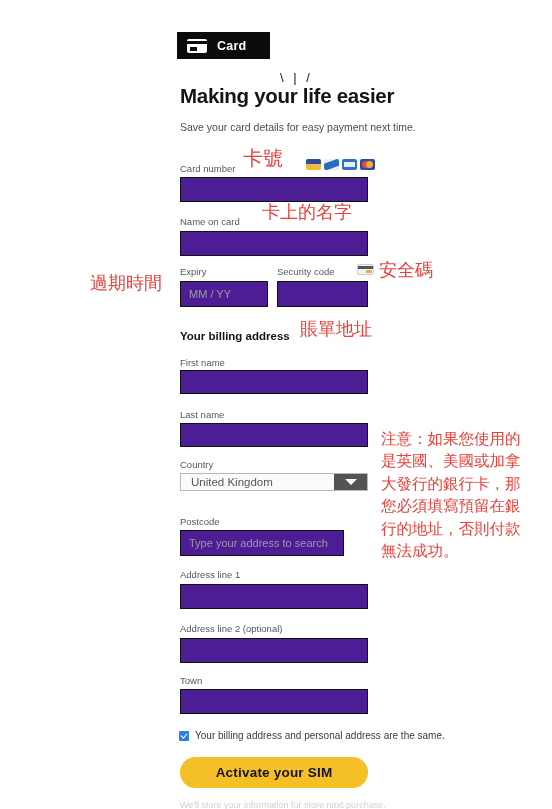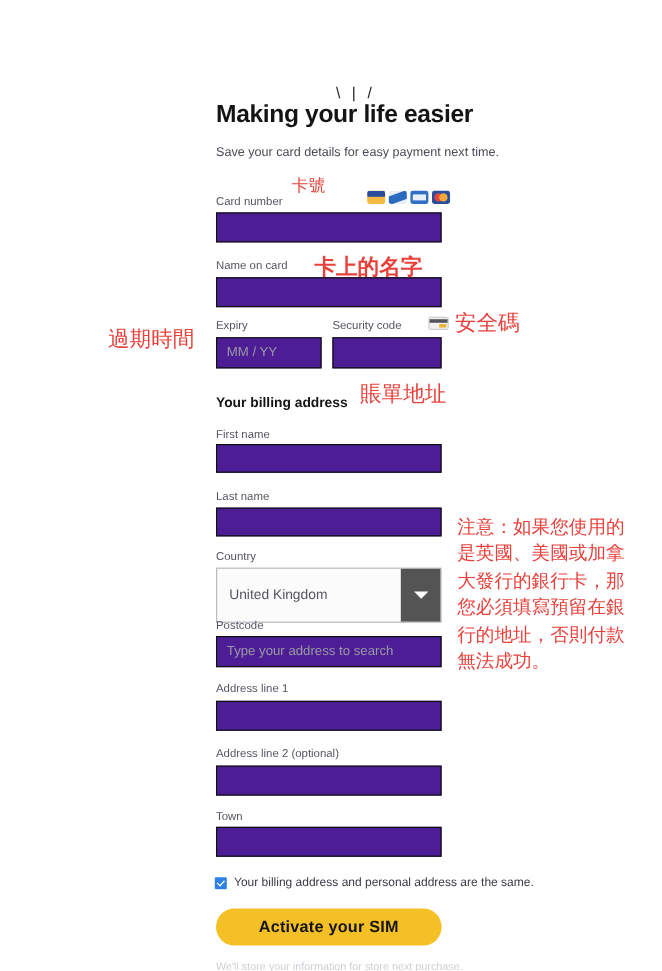--- a/index.html
+++ b/index.html
@@ -197,21 +197,21 @@
     width: 6px; height: 3px;
     background: #e8b33a;
   }
 
   
   .select-box {
     position: absolute;
     left: 180px;
     top: 473px;
     width: 188px;
-    height: 46px;
+    height: 18px;
     border: 1px solid #b9b9bf;
     background: #fbfbfb;
     box-sizing: border-box;
   }
   .select-value {
     position: absolute;
     left: 10px;
     top: 50%;
     transform: translateY(-50%);
     font-size: 11.5px;
@@ -308,42 +308,46 @@
     font-family: "DejaVu Sans", sans-serif;
     line-height: 1.45;
     font-size: 15.5px;
   }
 </style>
 </head>
 <body>
 
 <div class="page">
 
+  <div class="card-tab">
+    <span class="card-tab-icon"></span>
+    <span class="card-tab-label">Card</span>
+  </div>
 
   <div class="spark">\ | /</div>
   <div class="headline">Making your life easier</div>
   <div class="subhead">Save your card details for easy payment next time.</div>
 
   <div class="field-label" style="left:180px; top:163px;">Card number</div>
   <div class="brands">
     <span class="brand visa"></span>
     <span class="brand maestro"></span>
     <span class="brand amex"></span>
     <span class="brand mc"></span>
   </div>
   <div class="field-box" style="left:180px; top:177px; width:188px; height:25px;">
     <span class="ph"></span>
   </div>
-  <div class="anno" style="left:243px; top:148px; font-size:14px;">卡號</div>
+  <div class="anno" style="left:243px; top:148px; font-size:20px;">卡號</div>
 
   <div class="field-label" style="left:180px; top:216px;">Name on card</div>
   <div class="field-box" style="left:180px; top:231px; width:188px; height:25px;">
     <span class="ph"></span>
   </div>
-  <div class="anno" style="left:262px; top:214px; font-size:18px;font-weight:bold;">卡上的名字</div>
+  <div class="anno" style="left:262px; top:203px; font-size:18px;">卡上的名字</div>
 
   <div class="field-label" style="left:180px; top:266px;">Expiry</div>
   <div class="field-box" style="left:180px; top:281px; width:88px; height:26px;">
     <span class="ph">MM / YY</span>
   </div>
   <div class="anno" style="left:90px; top:274px; font-size:18px;">過期時間</div>
 
   <div class="field-label" style="left:277px; top:266px;">Security code</div>
   <span class="cvv-icon"></span>
   <div class="field-box" style="left:277px; top:281px; width:91px; height:26px;">
@@ -366,21 +370,21 @@
 
   <div class="field-label" style="left:180px; top:459px;">Country</div>
   <div class="select-box">
     <span class="select-value">United Kingdom</span>
     <span class="select-arrow">
         <i></i>
       </span>
   </div>
 
   <div class="field-label" style="left:180px; top:516px;">Postcode</div>
-  <div class="field-box" style="left:180px; top:530px; width:188px; height:26px;">
+  <div class="field-box" style="left:180px; top:530px; width:164px; height:26px;">
     <span class="ph">Type your address to search</span>
   </div>
 
   <div class="field-label" style="left:180px; top:569px;">Address line 1</div>
   <div class="field-box" style="left:180px; top:584px; width:188px; height:25px;">
     <span class="ph"></span>
   </div>
 
   <div class="field-label" style="left:180px; top:623px;">Address line 2 (optional)</div>
   <div class="field-box" style="left:180px; top:638px; width:188px; height:25px;">

